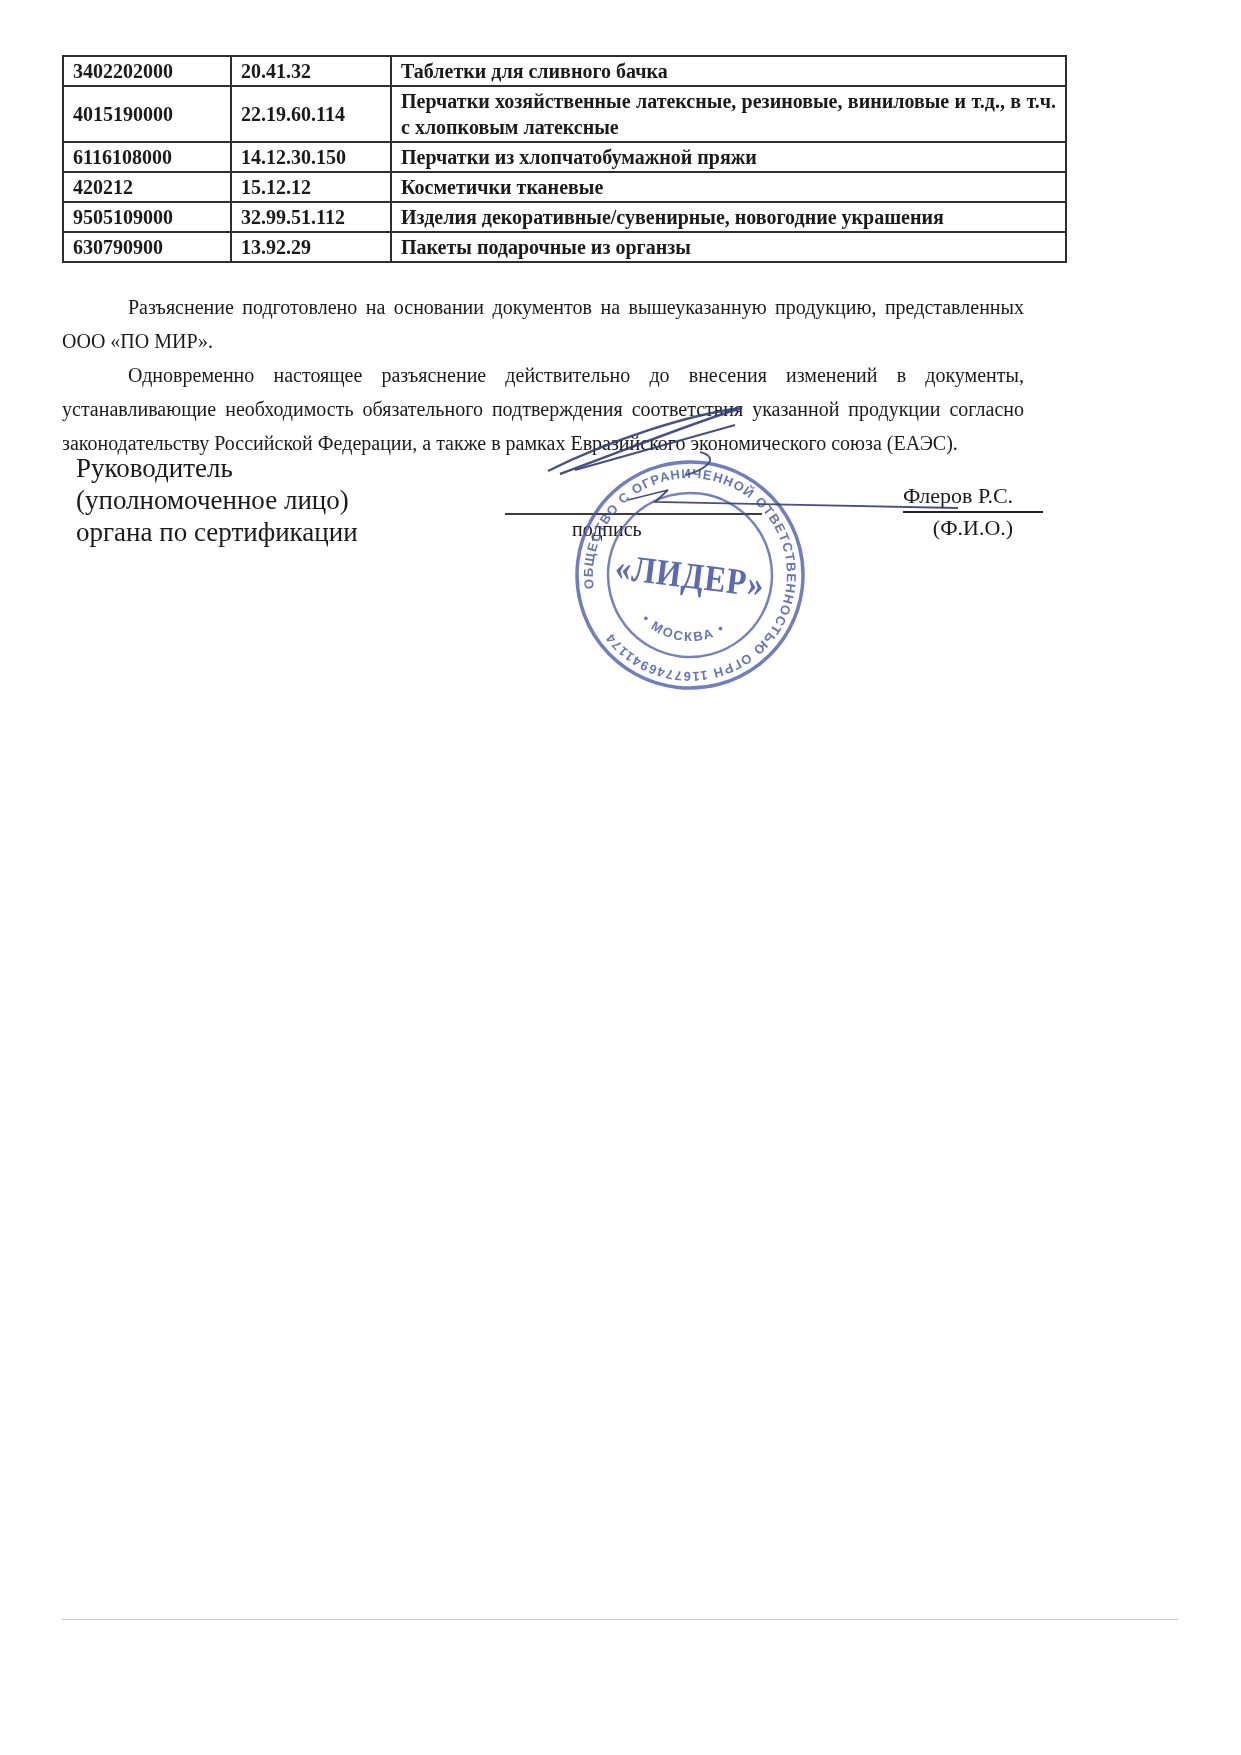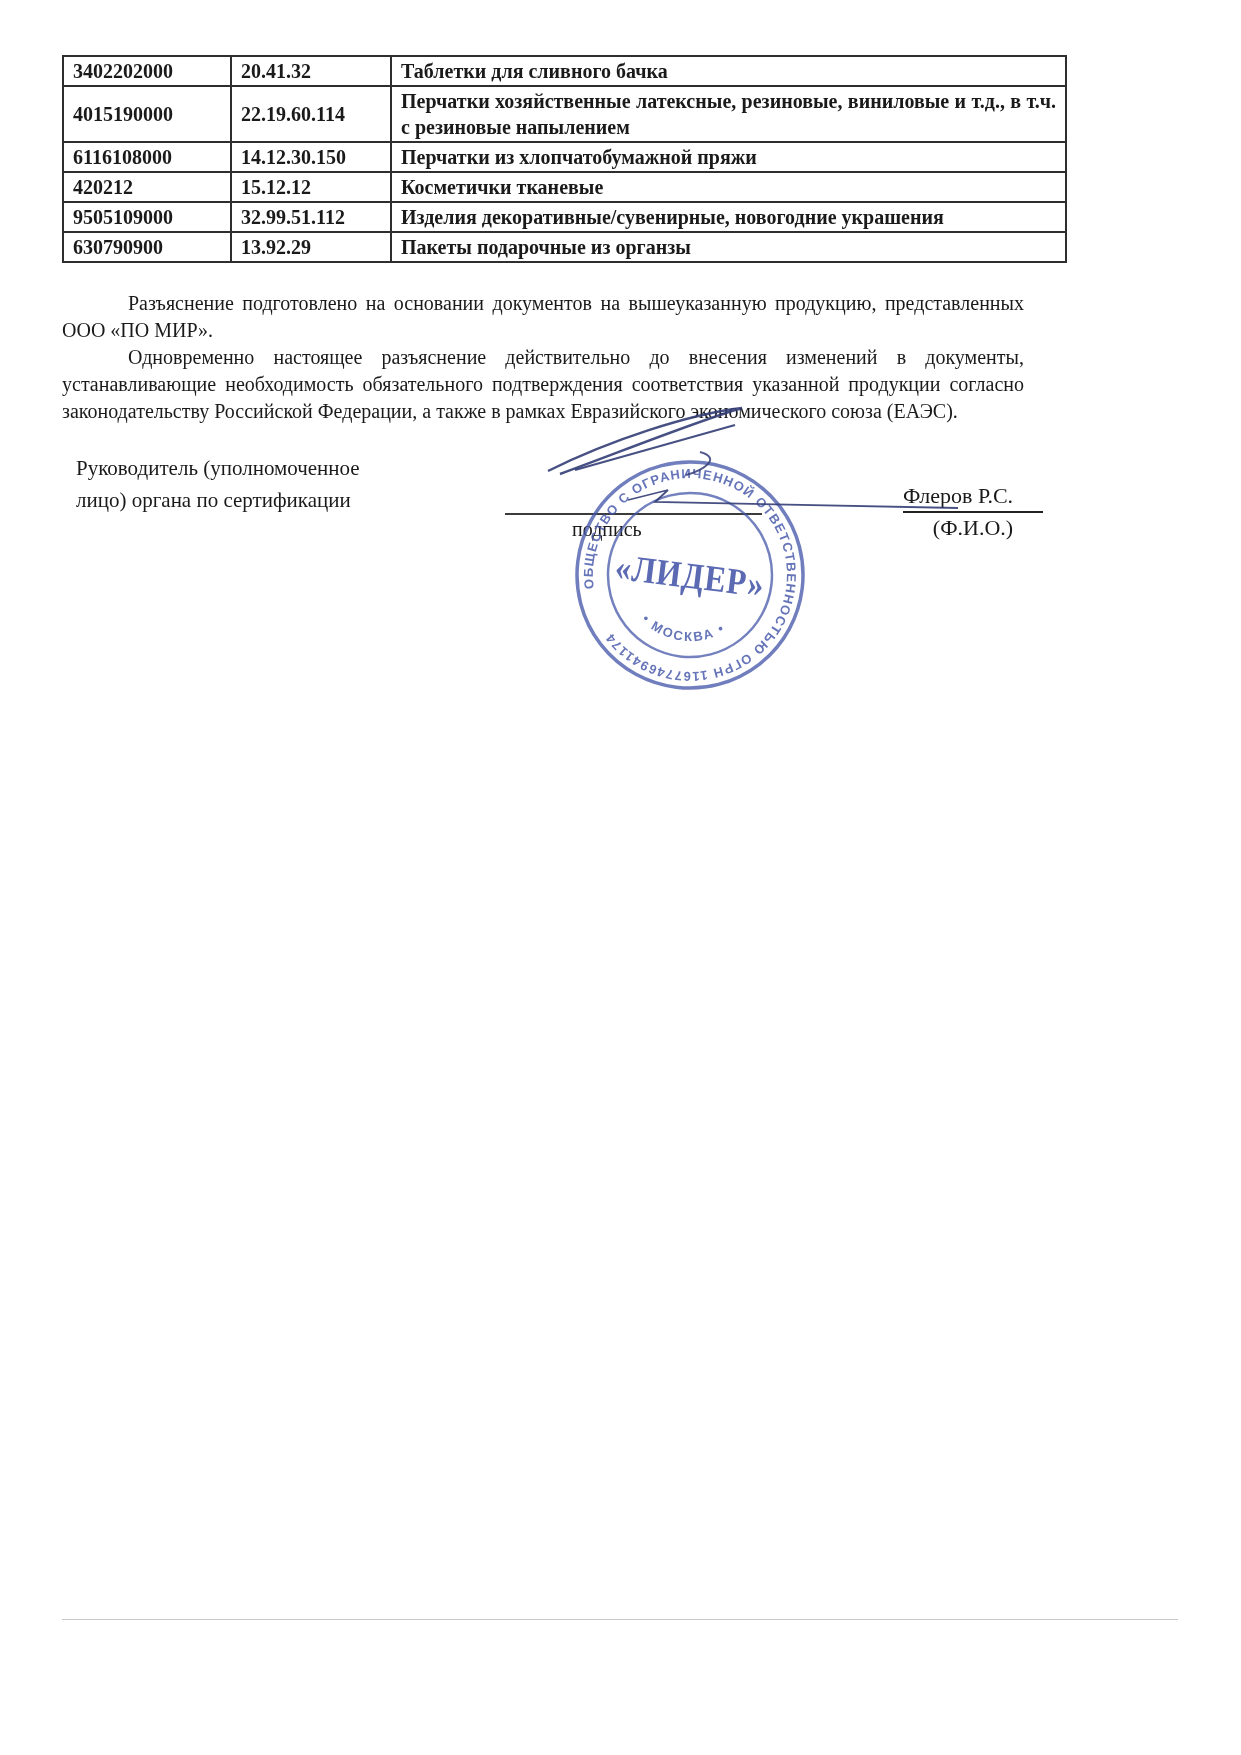--- a/index.html
+++ b/index.html
@@ -24,27 +24,27 @@
     border:2px solid #2e2e2e;
     padding:1px 9px;
     vertical-align:middle;
     overflow:hidden;
   }
   table.codes tr{height:29px;font-weight:bold;}
   td.c-name{text-align:justify;}
   
   .body-text{
     position:absolute;left:62px;top:290px;width:962px;
-    font-size:20px;line-height:27px;text-align:justify;
+    font-size:20px;line-height:34px;text-align:justify;
   }
   .body-text p{margin:0;text-indent:66px;}
   
   .sig-role{
     position:absolute;left:76px;top:452px;width:330px;
-    font-size:21px;line-height:32px;
+    font-size:27px;line-height:32px;
   }
   .sig-line{
     position:absolute;left:505px;top:513px;width:257px;
     border-top:2px solid #3c3c3c;height:0;
   }
   .sig-caption{
     position:absolute;left:572px;top:518px;
     font-size:20px;
   }
   .signee-name{
@@ -91,21 +91,21 @@
       </colgroup>
     <tbody>
       <tr>
         <td>3402202000</td>
         <td>20.41.32</td>
         <td class="c-name">Таблетки для сливного бачка</td>
       </tr>
       <tr>
         <td>4015190000</td>
         <td>22.19.60.114</td>
-        <td class="c-name">Перчатки хозяйственные латексные, резиновые, виниловые и т.д., в т.ч. с резиновые напылением</td>
+        <td class="c-name">Перчатки хозяйственные латексные, резиновые, виниловые и т.д., в т.ч. с хлопковым латексные</td>
       </tr>
       <tr>
         <td>6116108000</td>
         <td>14.12.30.150</td>
         <td class="c-name">Перчатки из хлопчатобумажной пряжи</td>
       </tr>
       <tr>
         <td>420212</td>
         <td>15.12.12</td>
         <td class="c-name">Косметички тканевые</td>

